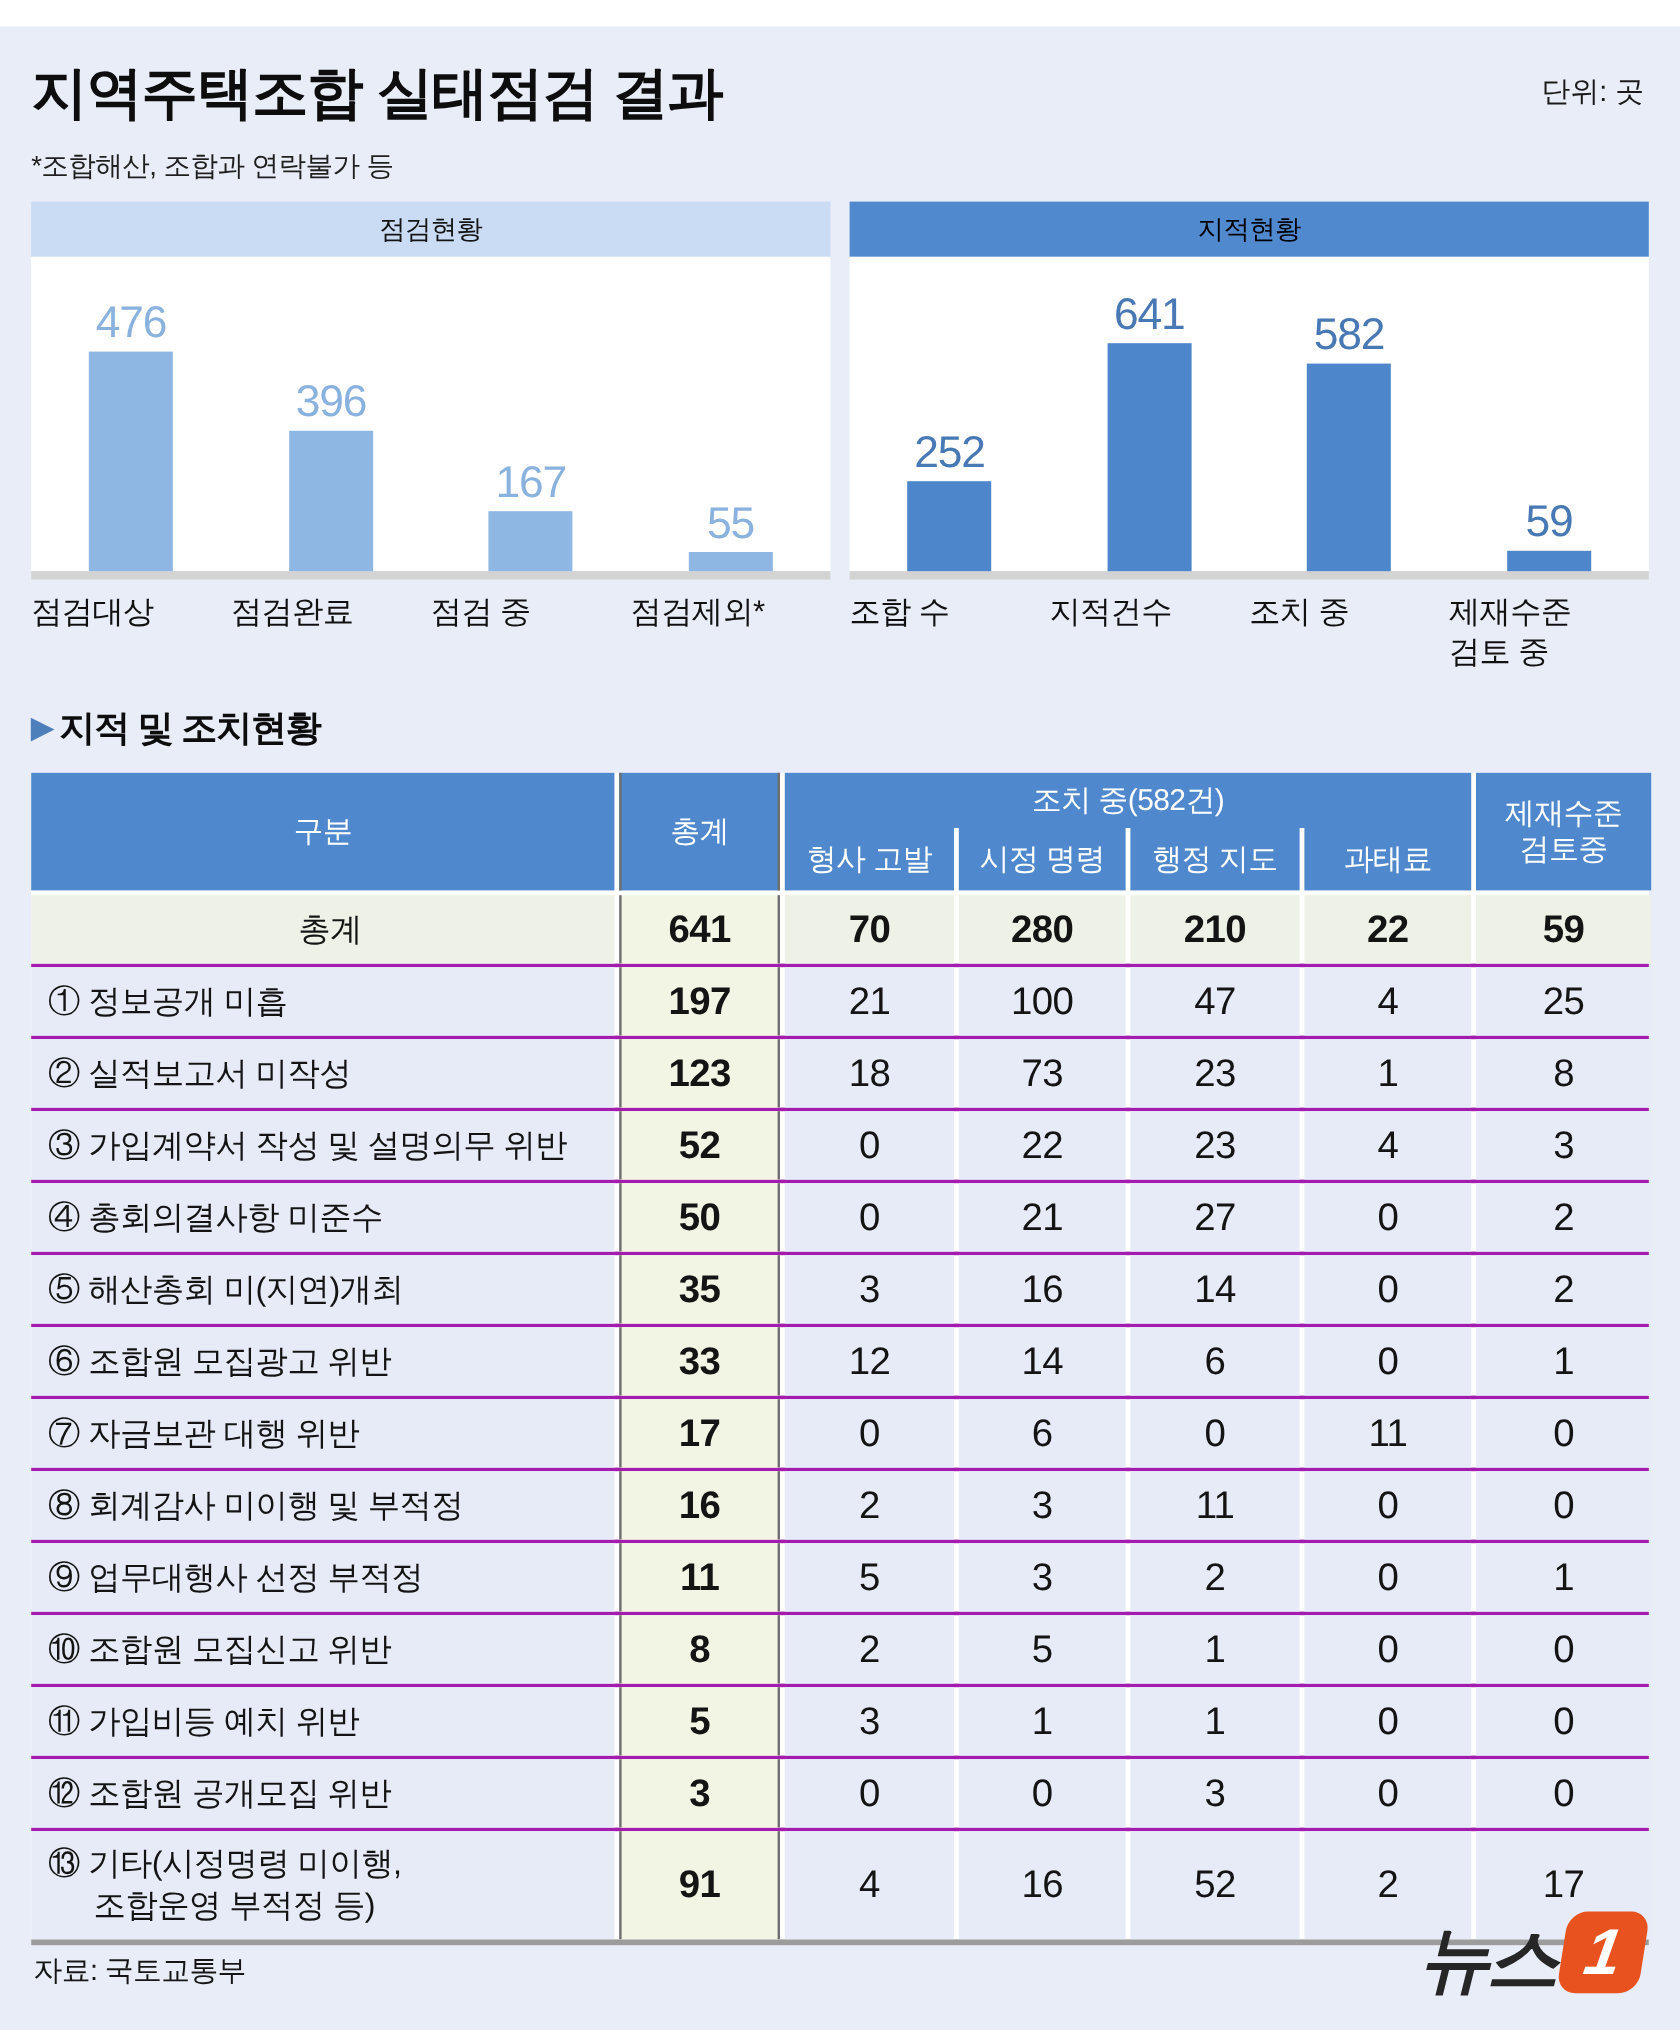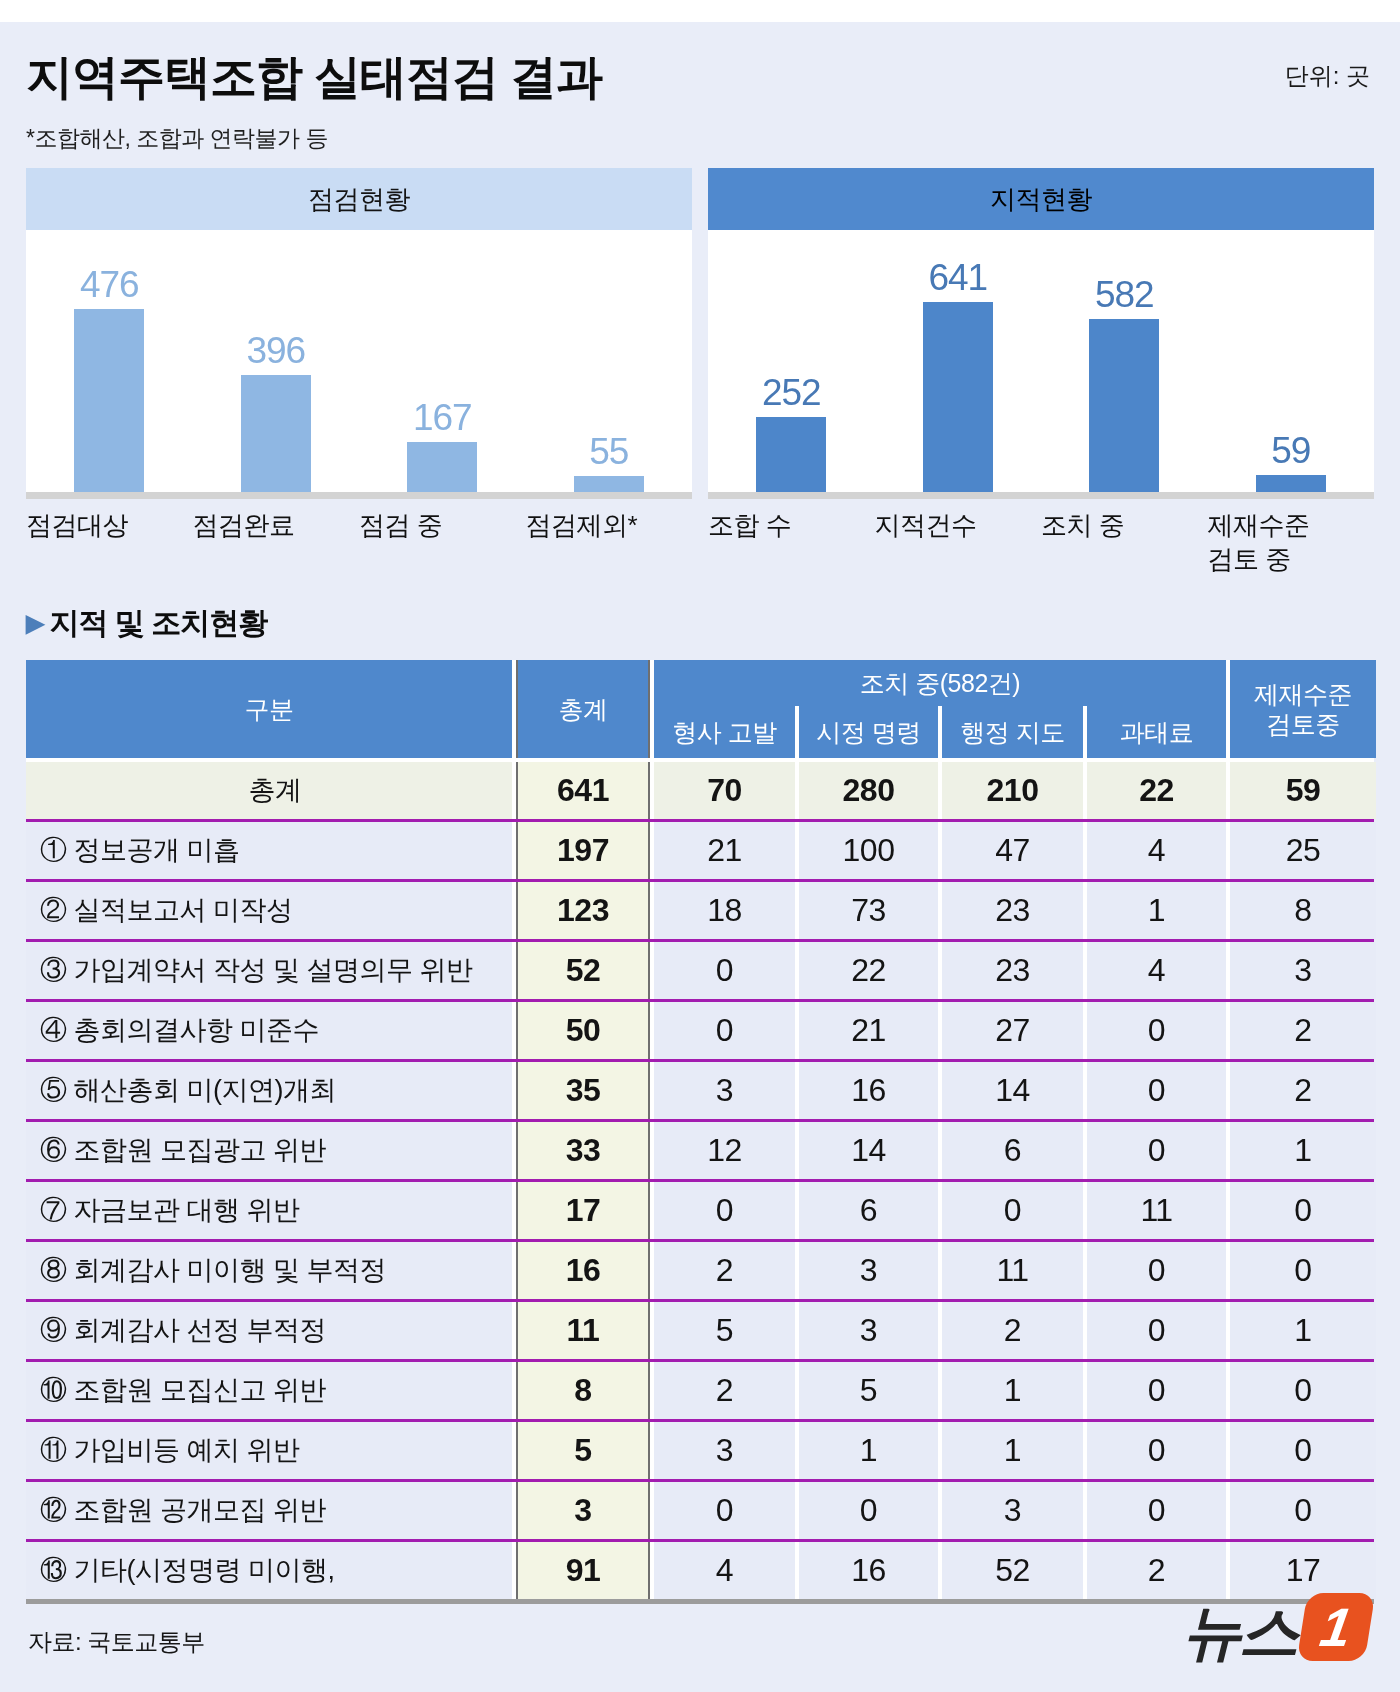--- a/index.html
+++ b/index.html
@@ -17,22 +17,22 @@
   
   .page-header { padding: 24px 26px 0 26px; position: relative; }
   .page-title { font-size: 47px; font-weight: 800; letter-spacing: -1px; color: #0d0d0d; }
   .unit-label { position: absolute; right: 30px; top: 38px; font-size: 24px; color: #1a1a1a; }
   .footnote { font-size: 23px; color: #1f1f1f; margin-top: 14px; letter-spacing: -0.5px; }
 
   
   .charts { display: flex; gap: 16px; margin: 14px 26px 0 26px; }
   .panel { flex: 1; }
   .panel-header {
-    height: 62px; display: flex; align-items: center; justify-content: center;
-    font-size: 26px; letter-spacing: -0.5px;
+    height: 46px; display: flex; align-items: center; justify-content: center;
+    font-size: 22px; letter-spacing: -0.5px;
   }
   .plot {
     background: #ffffff; height: 262px;
     display: flex; align-items: flex-end; justify-content: space-around;
   }
   .bar-slot { display: flex; flex-direction: column; align-items: center; justify-content: flex-end; width: 25%; }
   .bar-value { font-size: 37px; font-weight: 500; letter-spacing: -1px; margin-bottom: 6px; line-height: 1; }
   .bar { width: 70px; }
   .baseline { height: 7px; background: #d3d3d3; }
   .cat-labels { display: flex; padding-top: 10px; }
@@ -274,21 +274,21 @@
         </div>
         <div class="cell total-col">16</div>
         <div class="cell">2</div>
         <div class="cell">3</div>
         <div class="cell">11</div>
         <div class="cell">0</div>
         <div class="cell">0</div>
       </div>
       <div class="t-grid t-row">
         <div class="cell label-cell">
-          <div>⑨ 회계감사 선정 부적정</div>
+          <div>⑨ 업무대행사 선정 부적정</div>
         </div>
         <div class="cell total-col">11</div>
         <div class="cell">5</div>
         <div class="cell">3</div>
         <div class="cell">2</div>
         <div class="cell">0</div>
         <div class="cell">1</div>
       </div>
       <div class="t-grid t-row">
         <div class="cell label-cell">
@@ -319,20 +319,21 @@
         <div class="cell total-col">3</div>
         <div class="cell">0</div>
         <div class="cell">0</div>
         <div class="cell">3</div>
         <div class="cell">0</div>
         <div class="cell">0</div>
       </div>
       <div class="t-grid t-row">
         <div class="cell label-cell">
           <div>⑬ 기타(시정명령 미이행,</div>
+          <div class="cont-line">조합운영 부적정 등)</div>
         </div>
         <div class="cell total-col">91</div>
         <div class="cell">4</div>
         <div class="cell">16</div>
         <div class="cell">52</div>
         <div class="cell">2</div>
         <div class="cell">17</div>
       </div>
     </div>
 </div>

